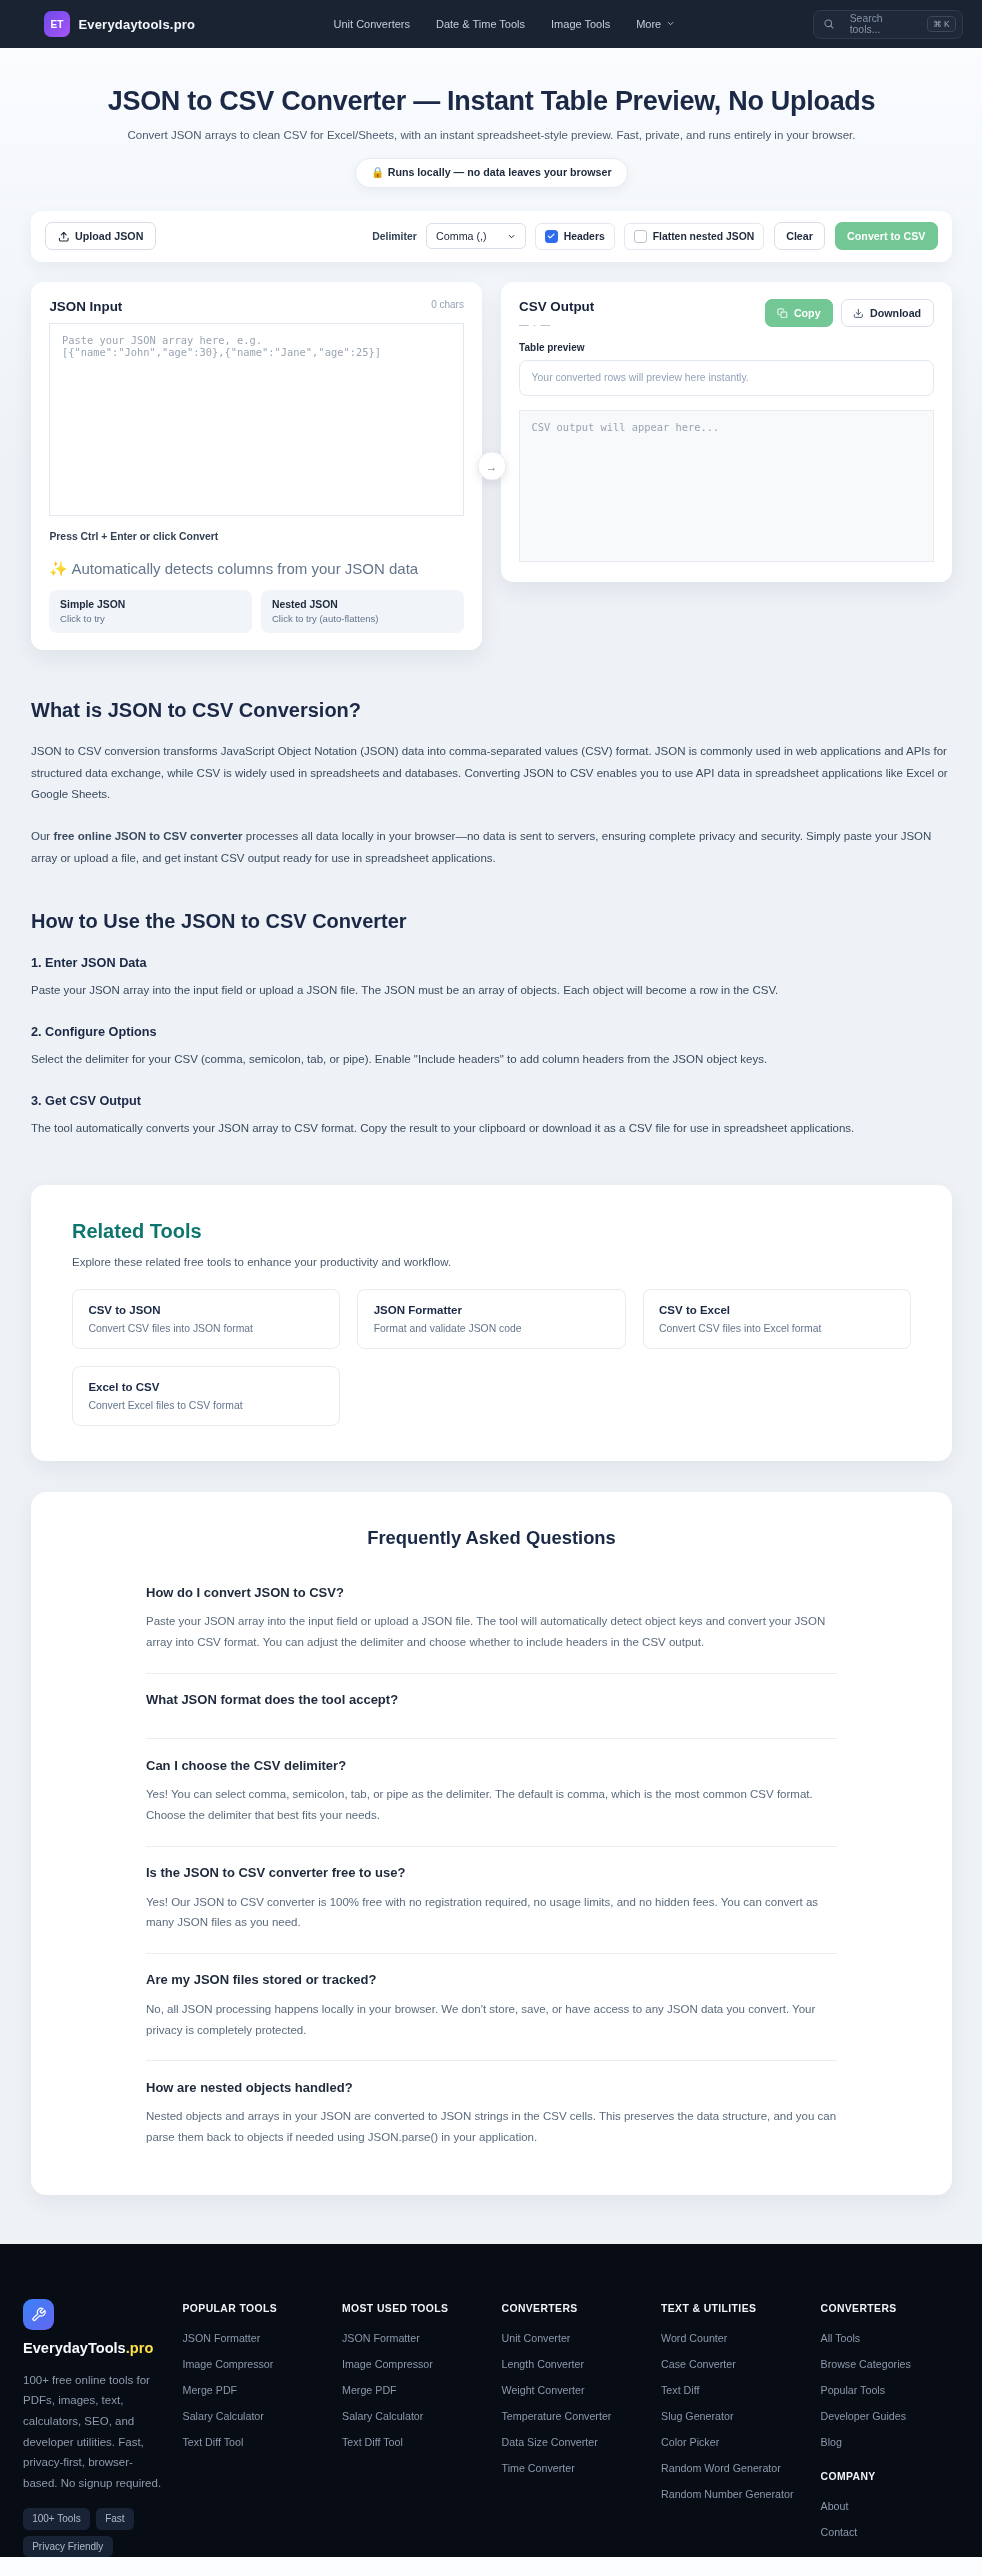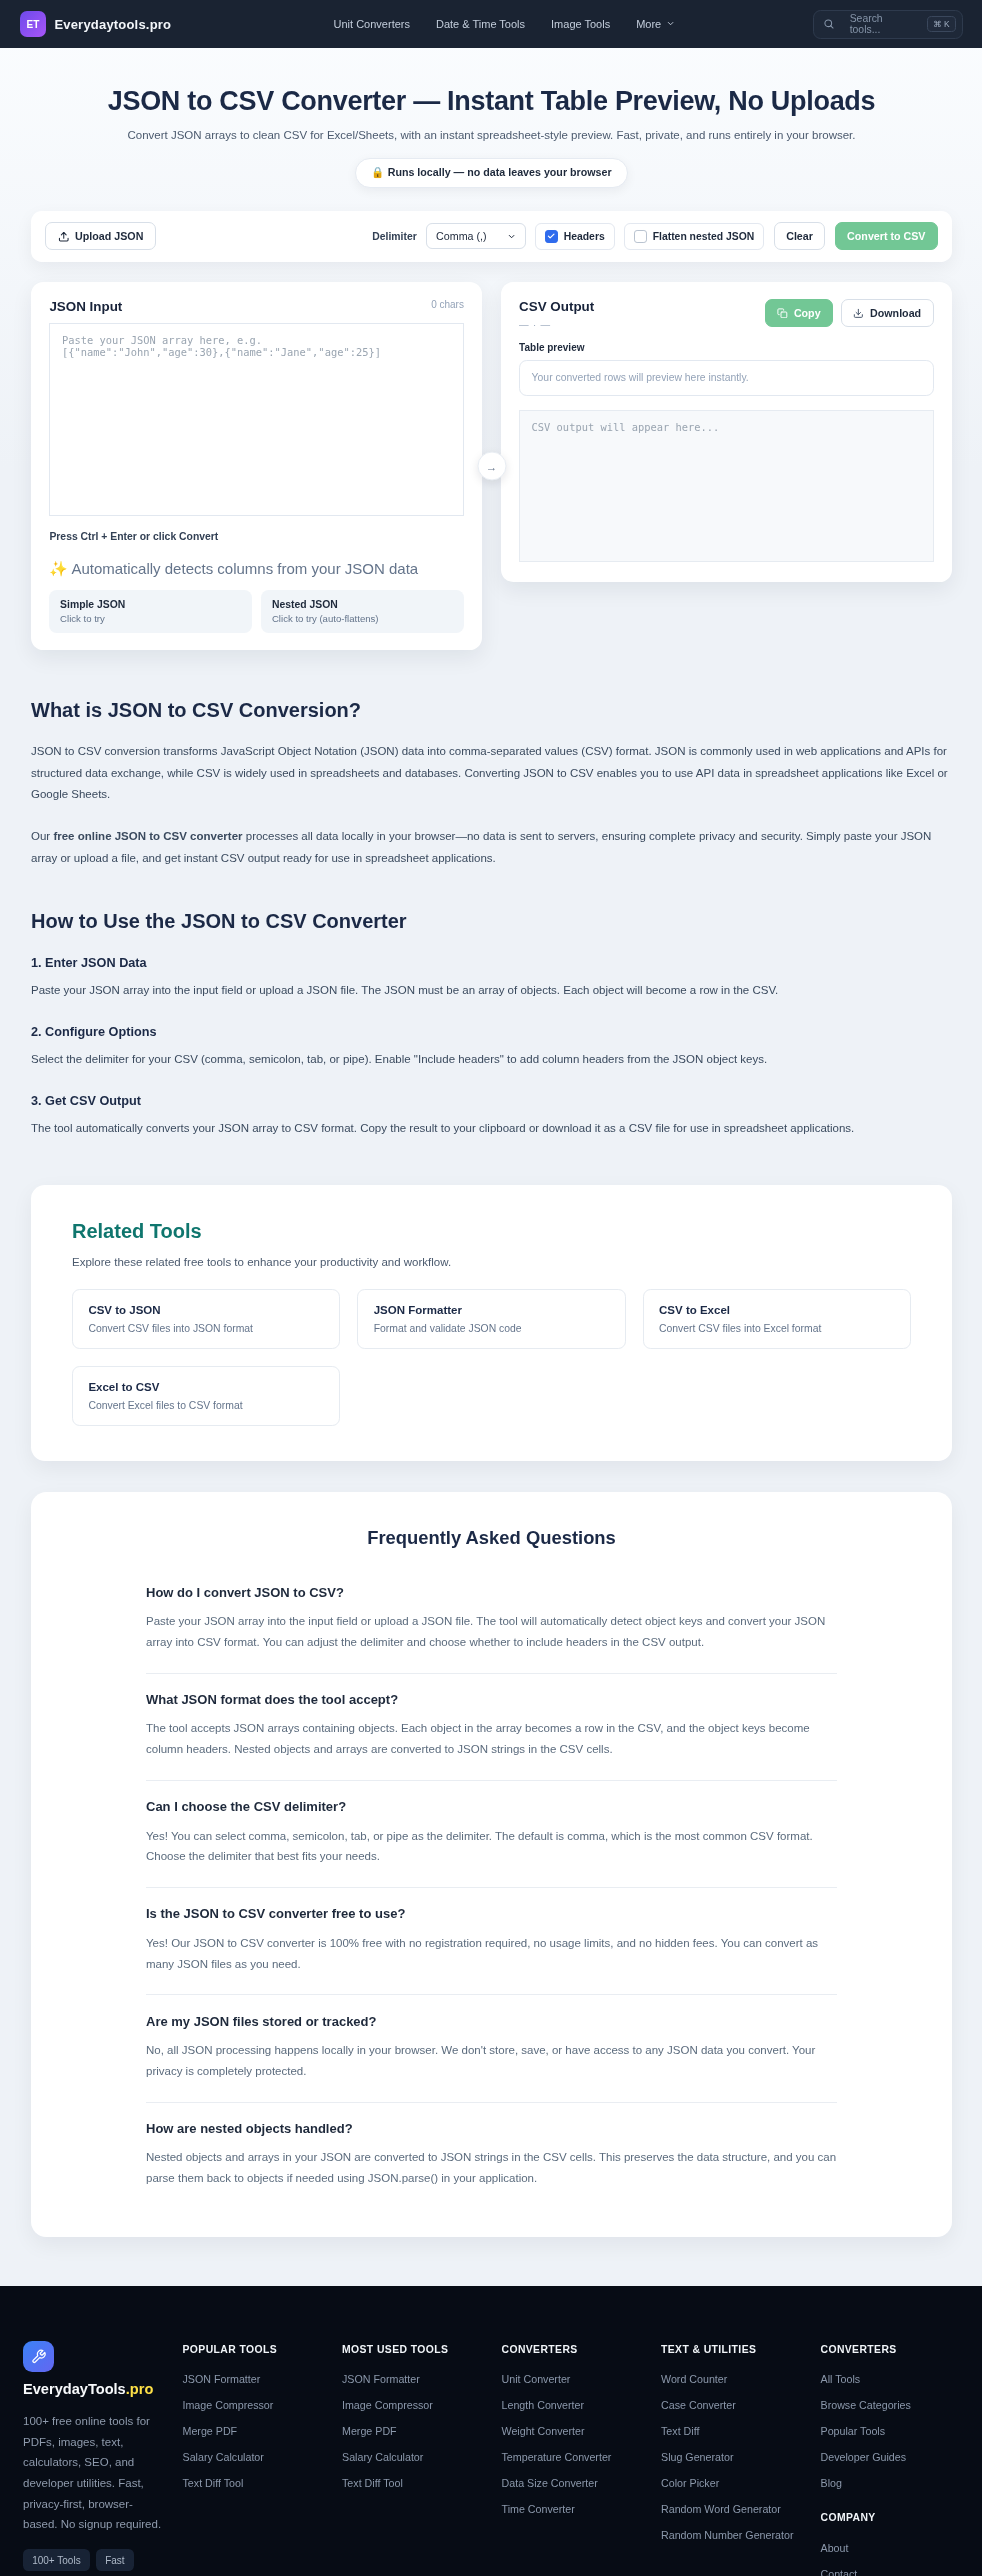--- a/index.html
+++ b/index.html
@@ -9,21 +9,21 @@
     background:linear-gradient(180deg,#fbfdff 0%,#eef2f7 18%,#eef2f7 100%);
     color:#1e293b;
     overflow-x:hidden;
   }
   a { text-decoration:none; color:inherit; cursor:pointer; }
 
   
   .hdr { height:48px; background:#1a2332; display:flex; align-items:center; padding:0 20px; }
   .brand { display:flex; align-items:center; gap:8.4px; }
   .brand-tile { width:26px; height:26px; border-radius:7px; background:linear-gradient(135deg,#6d4aeb,#a855f7);
-    display:flex; align-items:center; justify-content:center; color:#fff; font-size:10px; font-weight:700; }
+    display:flex; align-items:center; justify-content:center; color:#fff; font-size:10px; font-weight:700;margin-left:24px; }
   .brand-name { color:#f4f7fb; font-size:13px; font-weight:700; letter-spacing:0.2px; }
   .nav { margin-left:auto; display:flex; align-items:center; gap:26px; }
   .nav-item { color:#c3cddb; font-size:11px; display:flex; align-items:center; gap:4.6px; }
   .search-pill { margin-left:138px; width:150px; height:29px; border:0.8px solid #2e3a4d; background:#1e2838;
     border-radius:7.7px; display:flex; align-items:center; gap:15px; padding:0 6.1px 0 9.2px; }
   .search-pill .ph { color:#8594a8; font-size:10.4px; flex:1; }
   .kbd { background:#27324455; border:0.8px solid #3a475c; color:#9fadc0; border-radius:4.6px;
     font-size:8.4px; padding:2.3px 5.4px; white-space:nowrap; }
   .icon { display:inline-flex; }
 
@@ -308,21 +308,20 @@
   </section>
 
   <section class="faq">
     <h2>Frequently Asked Questions</h2>
     <div class="faq-item">
       <div class="faq-q">How do I convert JSON to CSV?</div>
       <div class="faq-a">Paste your JSON array into the input field or upload a JSON file. The tool will automatically detect object keys and convert your JSON array into CSV format. You can adjust the delimiter and choose whether to include headers in the CSV output.</div>
     </div>
     <div class="faq-item">
       <div class="faq-q">What JSON format does the tool accept?</div>
-      <div class="faq-a">The tool accepts JSON arrays containing objects. Each object in the array becomes a row in the CSV, and the object keys become column headers. Nested objects and arrays are converted to JSON strings in the CSV cells.</div>
     </div>
     <div class="faq-item">
       <div class="faq-q">Can I choose the CSV delimiter?</div>
       <div class="faq-a">Yes! You can select comma, semicolon, tab, or pipe as the delimiter. The default is comma, which is the most common CSV format. Choose the delimiter that best fits your needs.</div>
     </div>
     <div class="faq-item">
       <div class="faq-q">Is the JSON to CSV converter free to use?</div>
       <div class="faq-a">Yes! Our JSON to CSV converter is 100% free with no registration required, no usage limits, and no hidden fees. You can convert as many JSON files as you need.</div>
     </div>
     <div class="faq-item">

